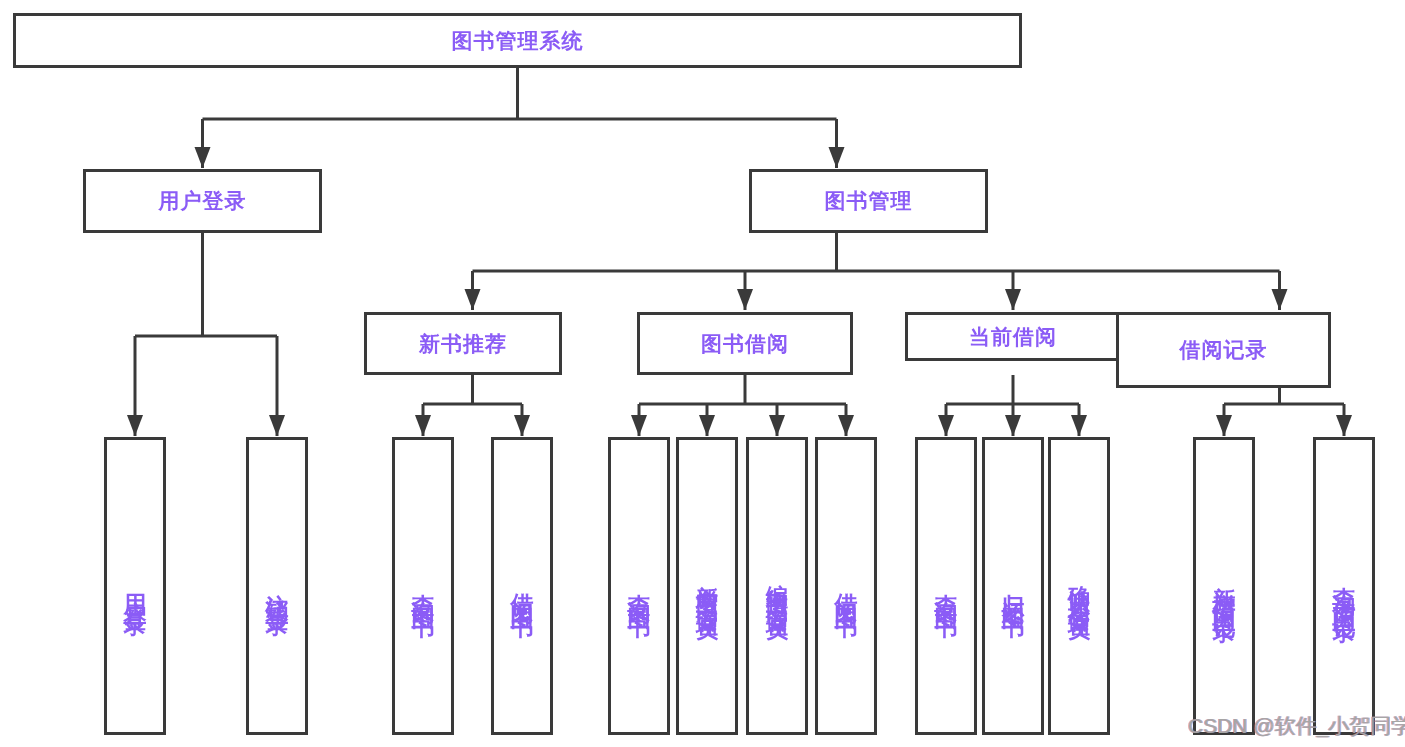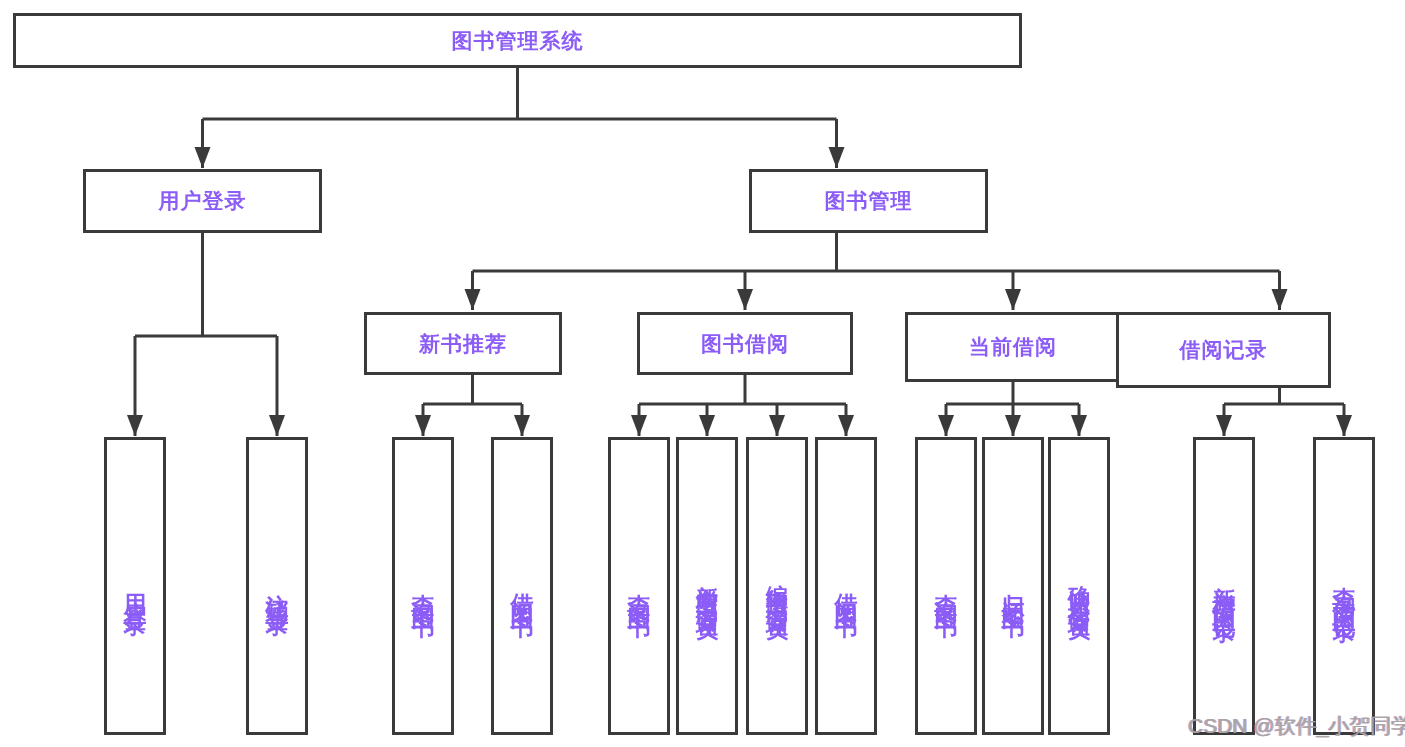--- a/index.html
+++ b/index.html
@@ -104,21 +104,21 @@
     </g>
   </svg>
 
   <div class="node" style="left:13px; top:13px; width:1009px; height:55px;">图书管理系统</div>
 
   <div class="node" style="left:83px; top:169px; width:239px; height:64px;">用户登录</div>
   <div class="node" style="left:717px; top:169px; width:239px; height:64px;margin-left:32px;">图书管理</div>
 
   <div class="node" style="left:364px; top:312px; width:198px; height:63px;">新书推荐</div>
   <div class="node" style="left:637px; top:312px; width:216px; height:63px;">图书借阅</div>
-  <div class="node" style="left:905px; top:312px; width:216px; height:70px;">当前借阅</div>
+  <div class="node" style="left:905px; top:312px; width:216px; height:49px;">当前借阅</div>
   <div class="node" style="left:1116px; top:312px; width:215px; height:76px;">借阅记录</div>
 
   <div class="node leaf" style="left:104px; top:437px; width:62px; height:298px;">用户登录</div>
   <div class="node leaf" style="left:246px; top:437px; width:62px; height:298px;">注销登录</div>
 
   <div class="node leaf" style="left:392px; top:437px; width:62px; height:298px;">查询图书</div>
   <div class="node leaf" style="left:491px; top:437px; width:62px; height:298px;">借阅图书</div>
 
   <div class="node leaf" style="left:608px; top:437px; width:62px; height:298px;">查询图书</div>
   <div class="node leaf dense" style="left:676px; top:437px; width:62px; height:298px;">新增图书（管理员）</div>

